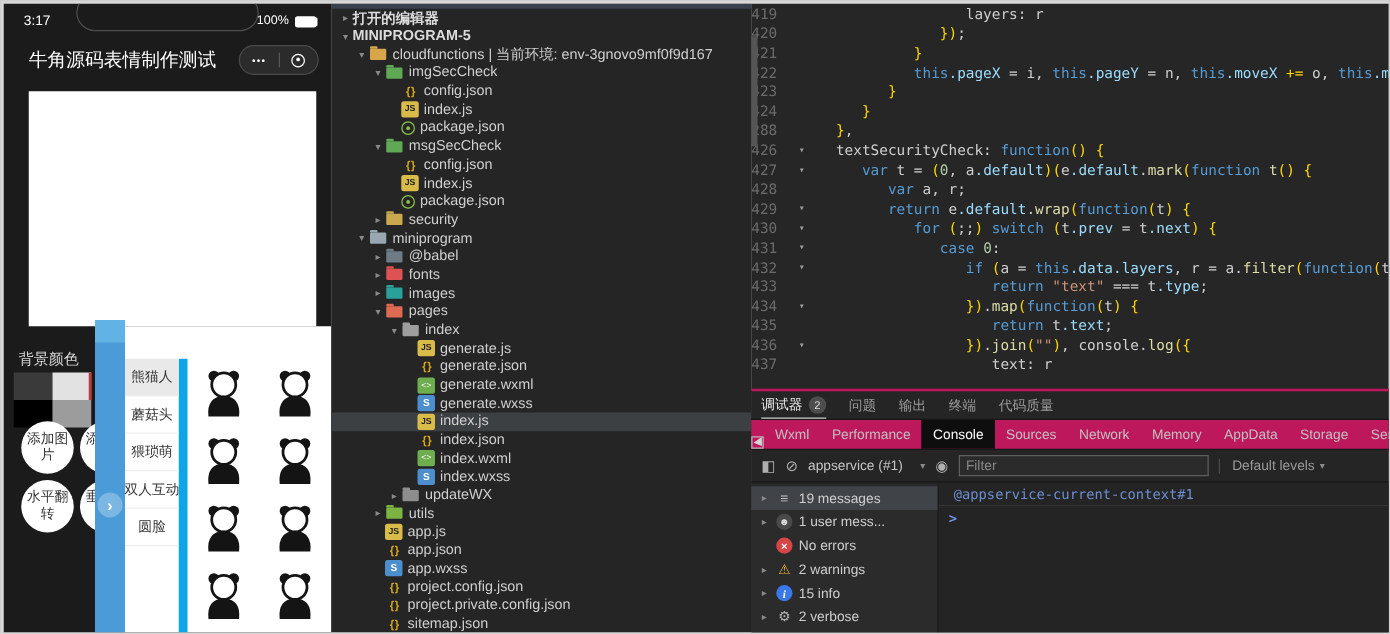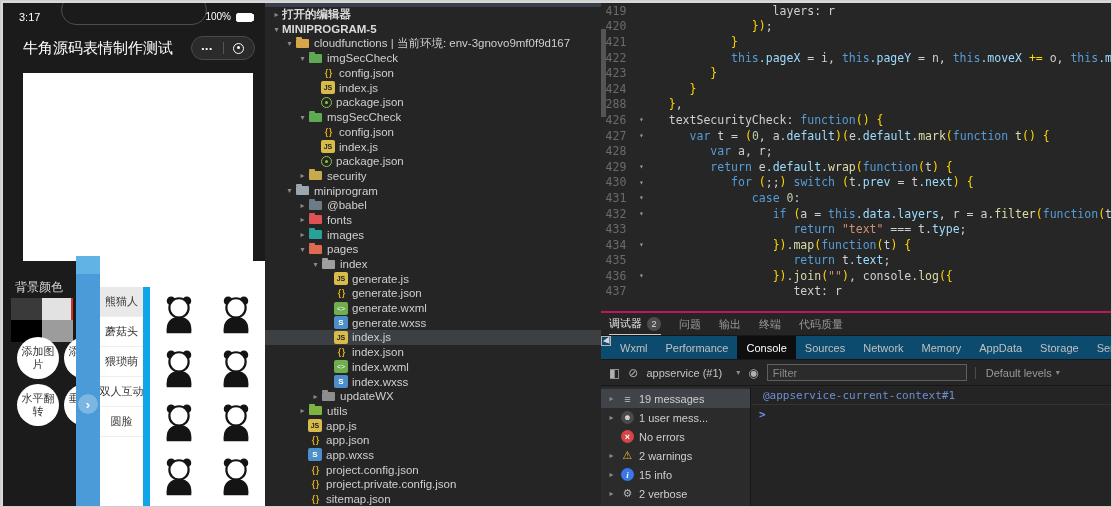--- a/index.html
+++ b/index.html
@@ -60,32 +60,32 @@
   .fi-wxss{background:#4d8fcc;color:#fff;font-size:8px;font-weight:bold}
   .fi-pkg{border:1.5px solid #8bc34a;border-radius:50%;width:11px;height:11px}
   .fi-pkg::before{content:"";width:3px;height:3px;border-radius:50%;background:#8bc34a}
   .xlabel{overflow:hidden;text-overflow:ellipsis}
 
   
   .editorpane{position:absolute;left:600px;top:2px;width:510px;height:503px;background:#262626}
   .code{position:absolute;left:0;top:0;width:100%;height:296px;overflow:hidden;font-family:"DejaVu Sans Mono",monospace;font-size:11.5px}
   .scrollthumb{position:absolute;left:0;top:26px;width:5px;height:88px;background:#555;z-index:3}
   .cl{height:15.6px;display:flex;align-items:center;white-space:pre}
-  .ln{width:34px;flex:none;text-align:center;color:#6b6b6b;padding-right:4px}
+  .ln{width:34px;flex:none;text-align:left;color:#6b6b6b;padding-right:4px}
   .fold{width:13px;flex:none;color:#9b9b9b;font-size:8px;text-align:center}
   .ct{color:#cfcfcf}
   .tk-s{color:#ce9178}.tk-k{color:#569cd6}.tk-n{color:#b5cea8}.tk-f{color:#dcdcaa}.tk-p{color:#9cdcfe}.tk-b{color:#ffd700}
 
   
   .debug{position:absolute;left:0;top:308px;width:100%;bottom:0;border-top:2px solid #be185d;background:#252526}
   .ptabs{height:23px;display:flex;align-items:center;padding-left:8px;border-bottom:1px solid #171717;gap:18px}
   .ptab{font-size:11px;color:#9a9a9a;display:flex;align-items:center;gap:5px}
   .ptab.active{color:#eaeaea;border-bottom:1px solid #ccc;height:100%;display:flex;align-items:center}
   .badge{background:#4d4d4d;color:#ddd;font-size:9px;min-width:14px;height:14px;border-radius:8px;display:inline-flex;align-items:center;justify-content:center;padding:0 3px}
-  .dtabs{height:24px;display:flex;align-items:flex-start;background:#0c4a6e;border-bottom:1px solid #171717}
+  .dtabs{height:24px;display:flex;align-items:flex-end;background:#be185d;border-bottom:1px solid #171717}
   .insp{width:26px;display:flex;align-items:center;justify-content:center}
   .insp i{width:10px;height:10px;border:1px solid #b5b5b5;display:block;position:relative}
   .insp i::after{content:"";position:absolute;right:-3px;bottom:-3px;border:4px solid transparent;border-top:6px solid #d5d5d5;transform:rotate(-35deg)}
   .dtab{padding:0 9px;height:100%;display:flex;align-items:center;font-size:11px;color:#c0c0c0}
   .dtab.active{background:#0e0e0e;color:#fff}
   .dbar{height:26px;display:flex;align-items:center;gap:8px;padding:0 8px;border-bottom:1px solid #171717;font-size:11px;color:#c5c5c5}
   .ic{color:#b0b0b0;font-size:12px}
   .ctx{display:flex;align-items:center;gap:14px}
   .dd-arrow{color:#8a8a8a;font-size:8px}
   .filter{width:200px;height:17px;background:#2b2b2b;border:1px solid #5f5f5f;color:#ccc;font-size:11px;padding:0 5px}

